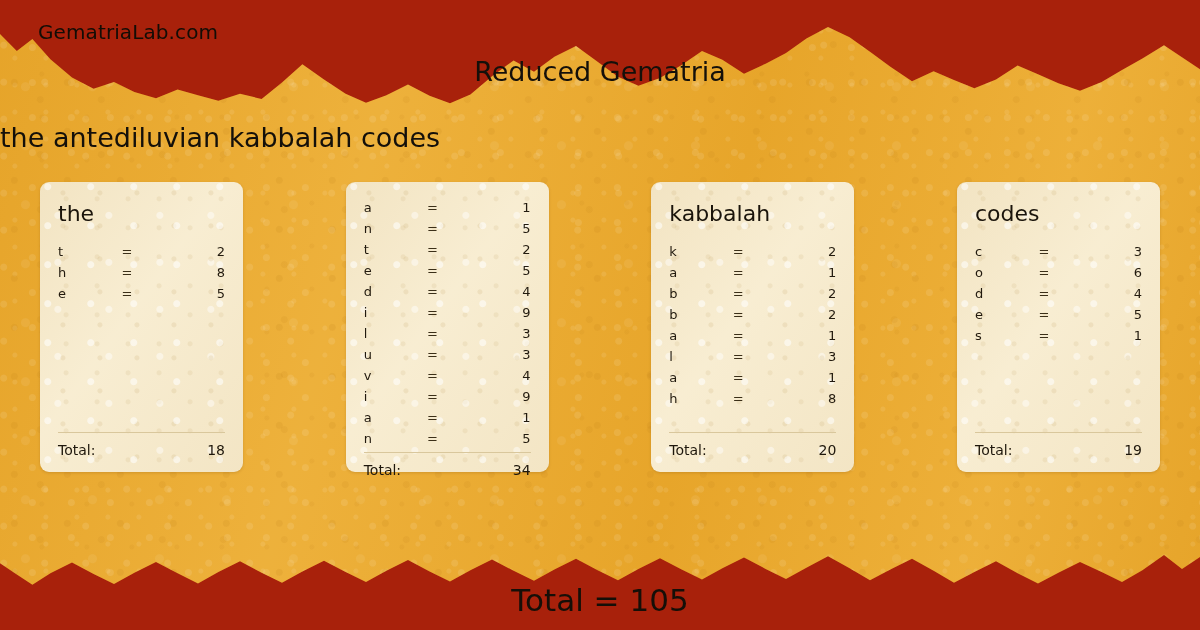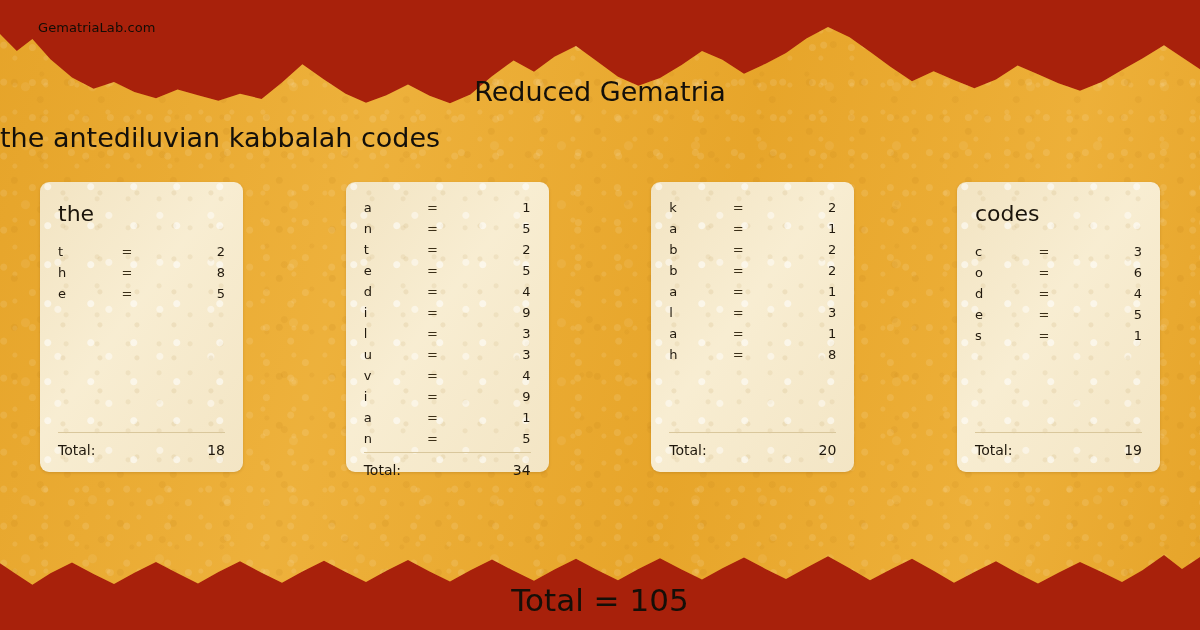--- a/index.html
+++ b/index.html
@@ -110,31 +110,31 @@
     background: #A8210B;
     -webkit-clip-path: inherit;
     clip-path: inherit;
   }
 
   
   #watermark {
     position: absolute;
     left: 38px;
     top: 20px;
-    font-size: 13px;
+    font-size: 20px;
     color: #120D06;
     letter-spacing: 0.1px;
     z-index: 40;
   }
 
   
   #title {
     position: absolute;
     left: 0;
-    top: 76px;
+    top: 56px;
     width: 1200px;
     text-align: center;
     font-size: 27px;
     color: #14100A;
     z-index: 30;
   }
 
   #phrase {
     position: absolute;
     left: 0;
@@ -322,20 +322,21 @@
             <span class="row-eq">=</span>
             <span class="row-value">5</span>
           </div>
         </div>
         <div class="card-total">
           <span>Total:</span>
           <span>34</span>
         </div>
       </div>
       <div class="card">
+        <div class="card-word">kabbalah</div>
         <div class="rows">
           <div class="row">
             <span class="row-letter">k</span>
             <span class="row-eq">=</span>
             <span class="row-value">2</span>
           </div>
           <div class="row">
             <span class="row-letter">a</span>
             <span class="row-eq">=</span>
             <span class="row-value">1</span>

